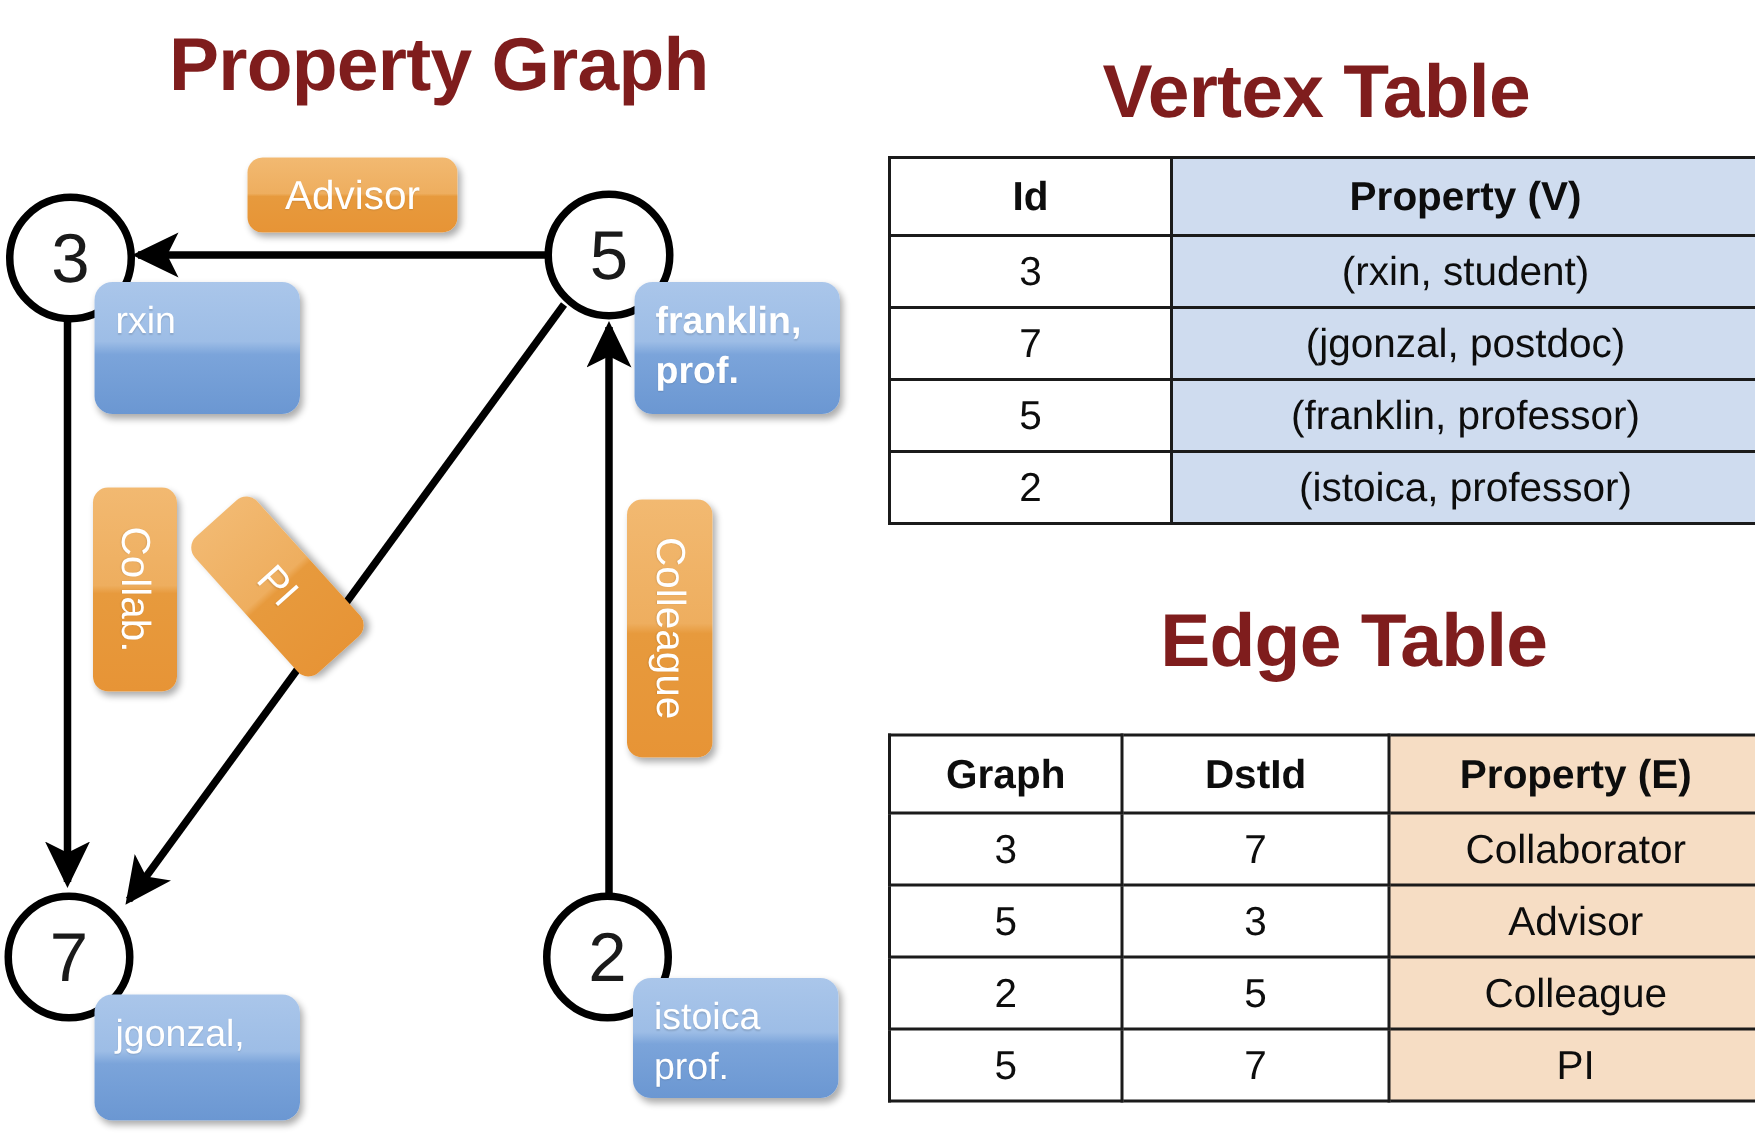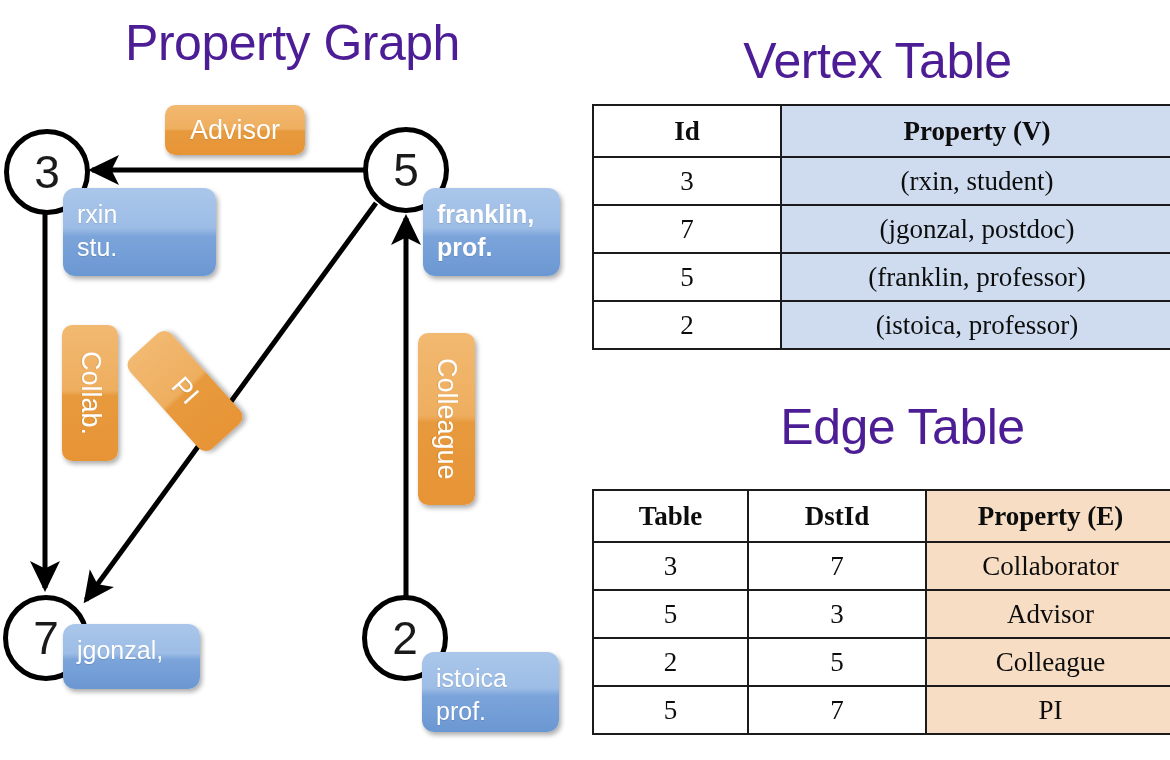--- a/index.html
+++ b/index.html
@@ -12,25 +12,25 @@
     height: 760px;
     position: relative;
     overflow: hidden;
     font-family: "Liberation Sans", sans-serif;
     color: #000000;
   }
 
   
   .title {
     position: absolute;
-    font-weight: 400;
+    font-weight: 700;
     font-size: 50px;
     line-height: 1;
     letter-spacing: -0.5px;
-    color: #4c1d95;
+    color: #7f1d1d;
     white-space: nowrap;
     text-align: center;
   }
   #title-property-graph { left: 0;   top: 18px;  width: 585px; }
   #title-vertex-table   { left: 585px; top: 16px; width: 585px; margin-top: 20px; }
   #title-edge-table     { left: 610px; top: 402px; width: 585px; }
 
   
   #graph-panel {
     position: absolute;
@@ -98,21 +98,20 @@
   }
   .tbl td, .tbl th {
     border: 2px solid #1b1b1b;
     text-align: center;
     font-weight: 400;
     font-size: 27px;
     color: #0d0d0d;
     padding: 0;
     height: 46px;
     background: #ffffff;
-    font-family: Liberation Serif, serif;
   }
   .tbl th { font-weight: bold; height: 50px; }
 
   #vertex-table { left: 592px; top: 104px; width: 576px; }
   #vertex-table .col-id   { width: 186px; }
   #vertex-table .col-prop { width: 390px; background: #cfdcef; }
 
   #edge-table { left: 592px; top: 489px; width: 576px; }
   #edge-table .col-src  { width: 153px; }
   #edge-table .col-dst  { width: 176px; border-radius: 16px; }
@@ -149,29 +148,28 @@
   <div class="node-circle" style="left:363px; top:127px; width:86px; height:86px;">
     <span>5</span>
   </div>
   <div class="node-circle" style="left:3px; top:595px; width:86px; height:86px;">
     <span>7</span>
   </div>
   <div class="node-circle" style="left:362px; top:595px; width:86px; height:86px;">
     <span>2</span>
   </div>
 
-  <div class="prop-box" style="left:63px; top:188px; width:153px; height:88px;">
+  <div class="prop-box" style="left:63px; top:188px; width:137px; height:88px;">
     <div>rxin</div>
-    <div>stu.</div>
   </div>
   <div class="prop-box" style="left:423px; top:188px; width:137px; height:88px;font-weight:bold;">
     <div>franklin,</div>
     <div>prof.</div>
   </div>
-  <div class="prop-box" style="left:63px; top:624px; width:137px; height:65px;">
+  <div class="prop-box" style="left:63px; top:663px; width:137px; height:84px;">
     <div>jgonzal,</div>
   </div>
   <div class="prop-box" style="left:422px; top:652px; width:137px; height:80px;">
     <div>istoica</div>
     <div>prof.</div>
   </div>
 
   <div class="edge-label" style="left:165px; top:105px; width:140px; height:50px;">
     <span>Advisor</span>
   </div>
@@ -212,21 +210,21 @@
     <tr>
       <td class="col-id">2</td>
       <td class="col-prop">(istoica, professor)</td>
     </tr>
   </tbody>
 </table>
 
 <table class="tbl" id="edge-table">
   <thead>
     <tr>
-      <th class="col-src">Table</th>
+      <th class="col-src">Graph</th>
       <th class="col-dst">DstId</th>
       <th class="col-eprop">Property (E)</th>
     </tr>
   </thead>
   <tbody>
     <tr>
       <td class="col-src">3</td>
       <td class="col-dst">7</td>
       <td class="col-eprop">Collaborator</td>
     </tr>

